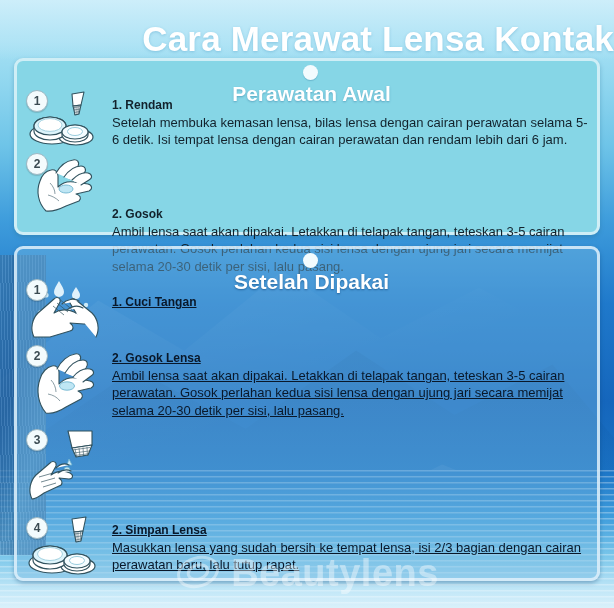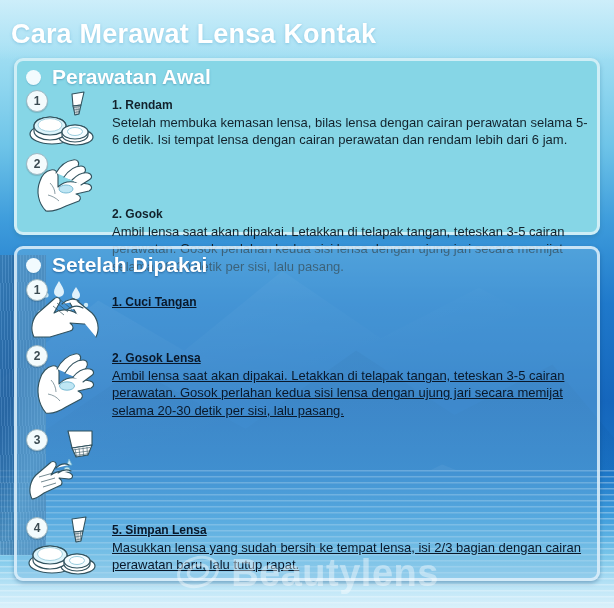--- a/index.html
+++ b/index.html
@@ -56,22 +56,22 @@
     background:repeating-linear-gradient(88deg,
       rgba(255,255,255,.12) 0 1px,rgba(0,0,0,.08) 1px 3px);
   }
   .bg-topfade{
     position:absolute;left:0;right:0;top:0;height:60px;
     background:linear-gradient(180deg,#cdeefa 0%,#b4e5f6 60%,rgba(180,229,246,0) 100%);
   }
 
   
   .title{
-    position:absolute;left:11px;right:0;top:19px;text-align:left;
-    font-size:27px;font-weight:bold;color:#ffffff;letter-spacing:.2px;
+    position:absolute;left:11px;right:0;top:19px;text-align:right;
+    font-size:35px;font-weight:bold;color:#ffffff;letter-spacing:.2px;
     text-shadow:0 1px 3px rgba(80,160,200,.45);
   }
 
   
   .card{
     position:absolute;left:14px;width:586px;
     border-radius:9px;
     box-sizing:border-box;
   }
   .card-1{
@@ -80,24 +80,25 @@
     border:3px solid #cfeef6;
     box-shadow:0 2px 4px rgba(40,110,140,.35);
   }
   .card-2{
     top:246px;height:335px;
     background:rgba(120,185,226,.42);
     border:3px solid rgba(222,240,250,.85);
     box-shadow:0 2px 4px rgba(10,60,110,.35);
   }
   .card-hd{
-    display:flex;align-items:center;gap:8px;
+    display:flex;align-items:center;gap:2px;
     padding:4px 0 2px 9px;
     font-size:21px;font-weight:bold;color:#ffffff;
     text-shadow:0 1px 2px rgba(40,110,150,.45);
+    flex-direction:column;
   }
   .card-2 .card-hd{text-shadow:0 1px 2px rgba(10,60,110,.55);}
   .bullet{
     width:15px;height:15px;border-radius:50%;
     background:#f2fbfe;flex:0 0 auto;margin-right:3px;
     box-shadow:0 1px 1px rgba(40,110,150,.3);
   }
 
   
   .step{position:relative;display:flex;align-items:flex-start;}
@@ -337,21 +338,21 @@
           <ellipse cx="52" cy="49" rx="17" ry="8" fill="#ffffff" stroke="#31525e" stroke-width="1.2"></ellipse>
           <path d="M7 38 a17 9 0 0 1 34 0 l0 5 a17 9 0 0 1 -34 0 Z" fill="#ffffff" stroke="#31525e" stroke-width="1.2"></path>
           <ellipse cx="24" cy="38" rx="17" ry="9" fill="#ddf4fb" stroke="#31525e" stroke-width="1.2"></ellipse>
           <ellipse cx="24" cy="37" rx="12.5" ry="6.5" fill="#ffffff" stroke="#8fc6d8" stroke-width="0.8"></ellipse>
           <path d="M38 44 a13 7 0 0 1 26 0 l0 3 a13 7 0 0 1 -26 0 Z" fill="#ffffff" stroke="#31525e" stroke-width="1.2"></path>
           <ellipse cx="51" cy="44" rx="13" ry="7" fill="#f4fcff" stroke="#31525e" stroke-width="1.2"></ellipse>
           <ellipse cx="51" cy="43.5" rx="7.5" ry="4" fill="#ffffff" stroke="#8fc6d8" stroke-width="0.9"></ellipse>
         </svg>
       </div>
       <div class="txt">
-        <div class="st-title">5. Simpan Lensa</div>
+        <div class="st-title">2. Simpan Lensa</div>
         <div class="st-body">Masukkan lensa yang sudah bersih ke tempat lensa, isi 2/3 bagian dengan cairan perawatan baru, lalu tutup rapat.</div>
       </div>
     </div>
   </div>
 
   <div class="wm">
     <span>
       <svg width="46" height="40" viewBox="0 0 46 40">
         <ellipse cx="23" cy="20" rx="20" ry="14" fill="none" stroke="#ffffff" stroke-width="3" transform="rotate(-18 23 20)"></ellipse>
         <ellipse cx="23" cy="20" rx="10" ry="7" fill="none" stroke="#ffffff" stroke-width="3" transform="rotate(-18 23 20)"></ellipse>

